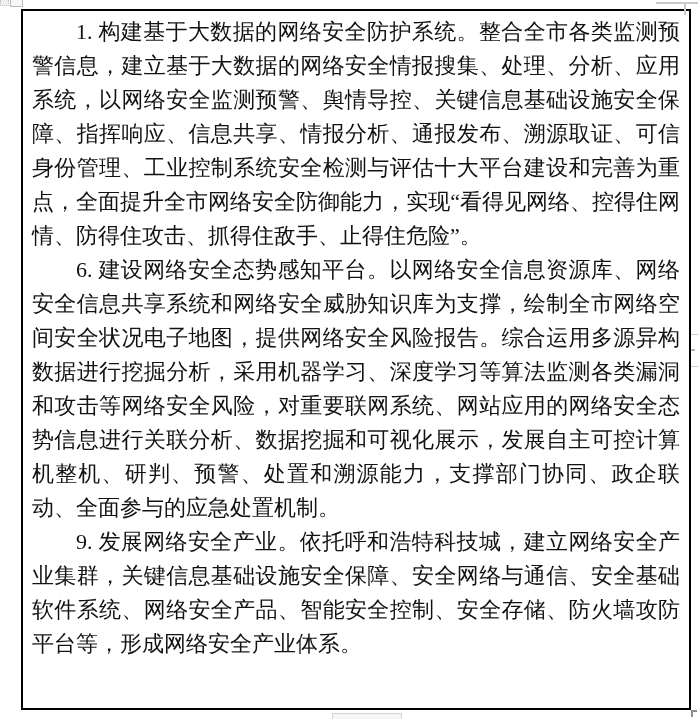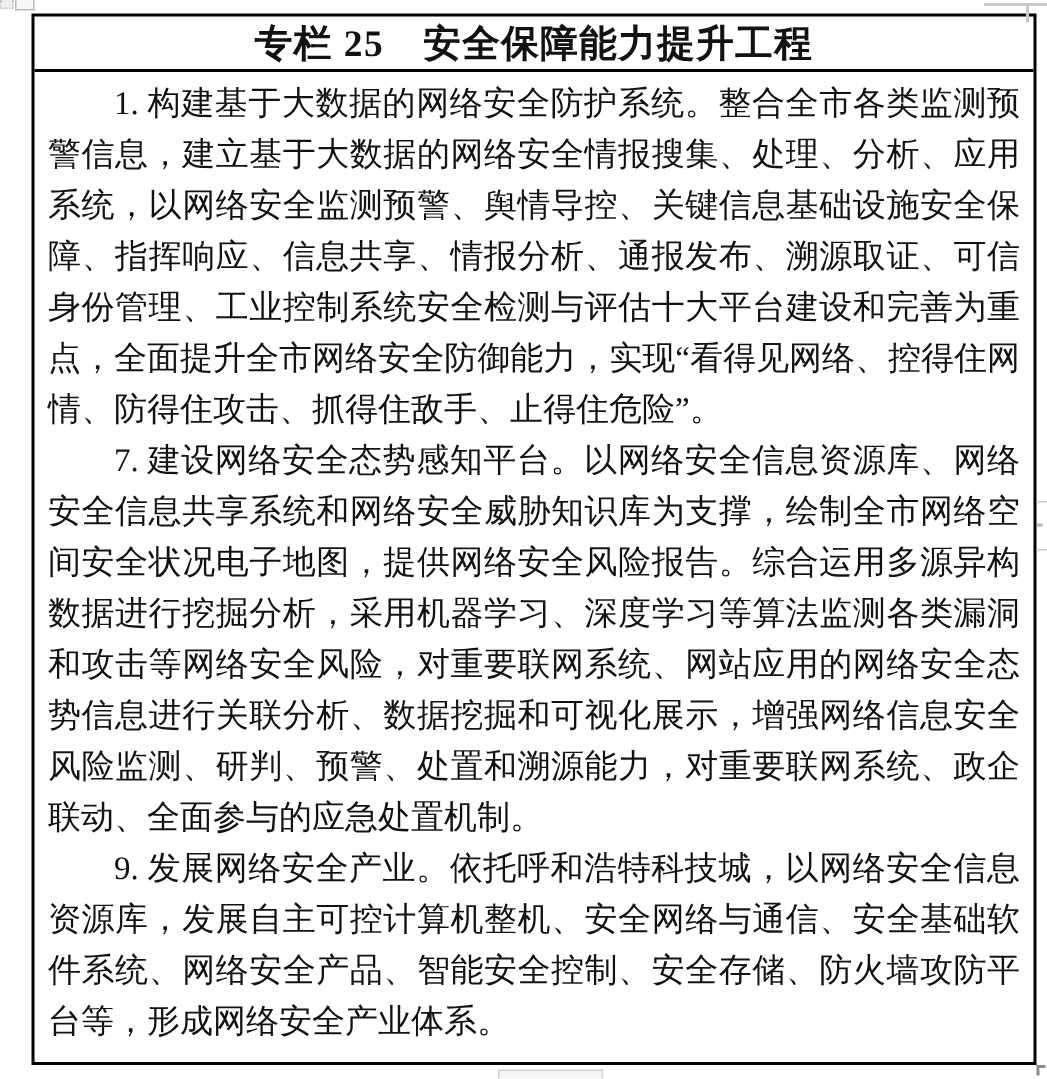--- a/index.html
+++ b/index.html
@@ -90,27 +90,24 @@
     left: 691px; top: 710px; width: 6px; height: 7px;
     border-left: 2px solid #8d8d8d;
     border-top: 2px solid #8d8d8d;
     box-sizing: border-box;
   }
 </style>
 </head>
 <body>
 
 <div class="doc-box">
-  <div class="title-bar">
-    <span>专栏 25　安全保障能力提升工程</span>
-  </div>
   <div class="box-body">
     <p><b>1. 构建基于大数据的网络安全防护系统。</b><span>整合全市各类监测预警信息，建立基于大数据的网络安全情报搜集、处理、分析、应用系统，以网络安全监测预警、舆情导控、关键信息基础设施安全保障、指挥响应、信息共享、情报分析、通报发布、溯源取证、可信身份管理、工业控制系统安全检测与评估十大平台建设和完善为重点，全面提升全市网络安全防御能力，实现“看得见网络、控得住网情、防得住攻击、抓得住敌手、止得住危险”。</span></p>
-    <p><b>7. 建设网络安全态势感知平台。</b><span>以网络安全信息资源库、网络安全信息共享系统和网络安全威胁知识库为支撑，绘制全市网络空间安全状况电子地图，提供网络安全风险报告。综合运用多源异构数据进行挖掘分析，采用机器学习、深度学习等算法监测各类漏洞和攻击等网络安全风险，对重要联网系统、网站应用的网络安全态势信息进行关联分析、数据挖掘和可视化展示，增强网络信息安全风险监测、研判、预警、处置和溯源能力，对重要联网系统、政企联动、全面参与的应急处置机制。</span></p>
-    <p><b>9. 发展网络安全产业。</b><span>依托呼和浩特科技城，以网络安全信息资源库，发展自主可控计算机整机、安全网络与通信、安全基础软件系统、网络安全产品、智能安全控制、安全存储、防火墙攻防平台等，形成网络安全产业体系。</span></p>
+    <p><b>6. 建设网络安全态势感知平台。</b><span>以网络安全信息资源库、网络安全信息共享系统和网络安全威胁知识库为支撑，绘制全市网络空间安全状况电子地图，提供网络安全风险报告。综合运用多源异构数据进行挖掘分析，采用机器学习、深度学习等算法监测各类漏洞和攻击等网络安全风险，对重要联网系统、网站应用的网络安全态势信息进行关联分析、数据挖掘和可视化展示，发展自主可控计算机整机、研判、预警、处置和溯源能力，支撑部门协同、政企联动、全面参与的应急处置机制。</span></p>
+    <p><b>9. 发展网络安全产业。</b><span>依托呼和浩特科技城，建立网络安全产业集群，关键信息基础设施安全保障、安全网络与通信、安全基础软件系统、网络安全产品、智能安全控制、安全存储、防火墙攻防平台等，形成网络安全产业体系。</span></p>
   </div>
 </div>
 
 <div class="artifact art-tl1"></div>
 <div class="artifact art-tl2"></div>
 <div class="artifact art-tr-h"></div>
 <div class="artifact art-tr-v"></div>
 <div class="artifact art-right-mid"></div>
 <div class="artifact art-bottom-center"></div>
 <div class="artifact art-bottom-right"></div>

